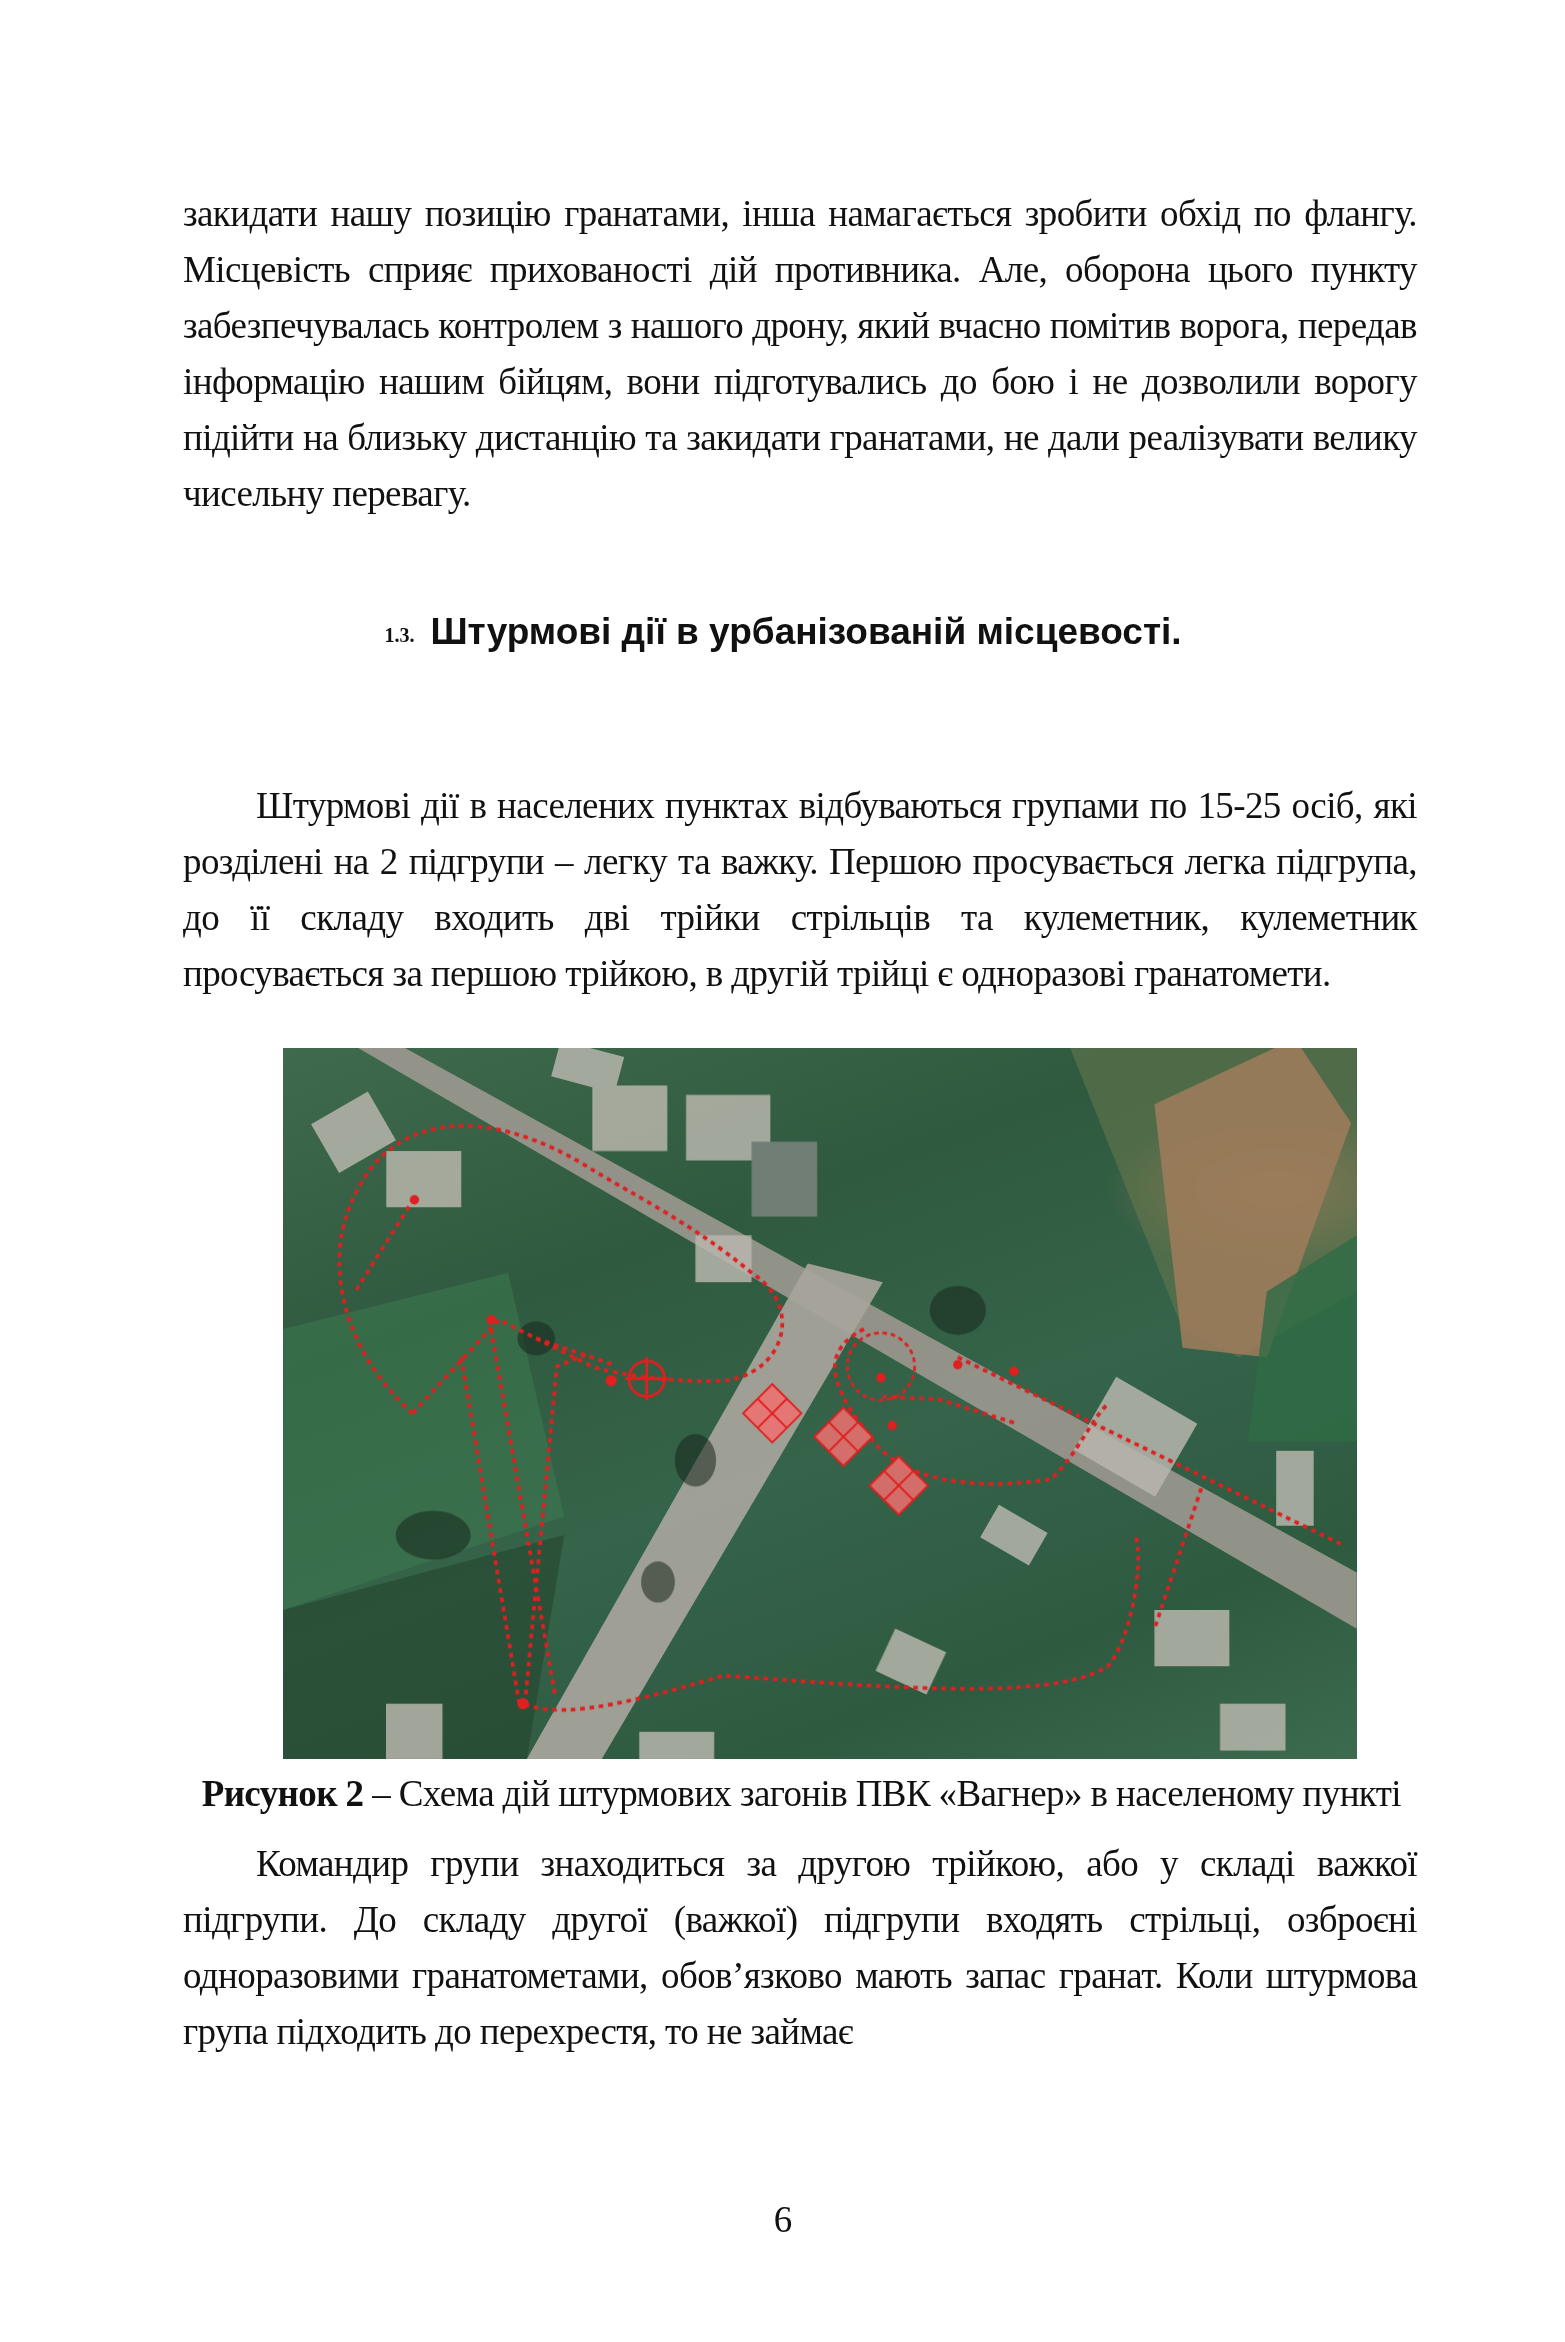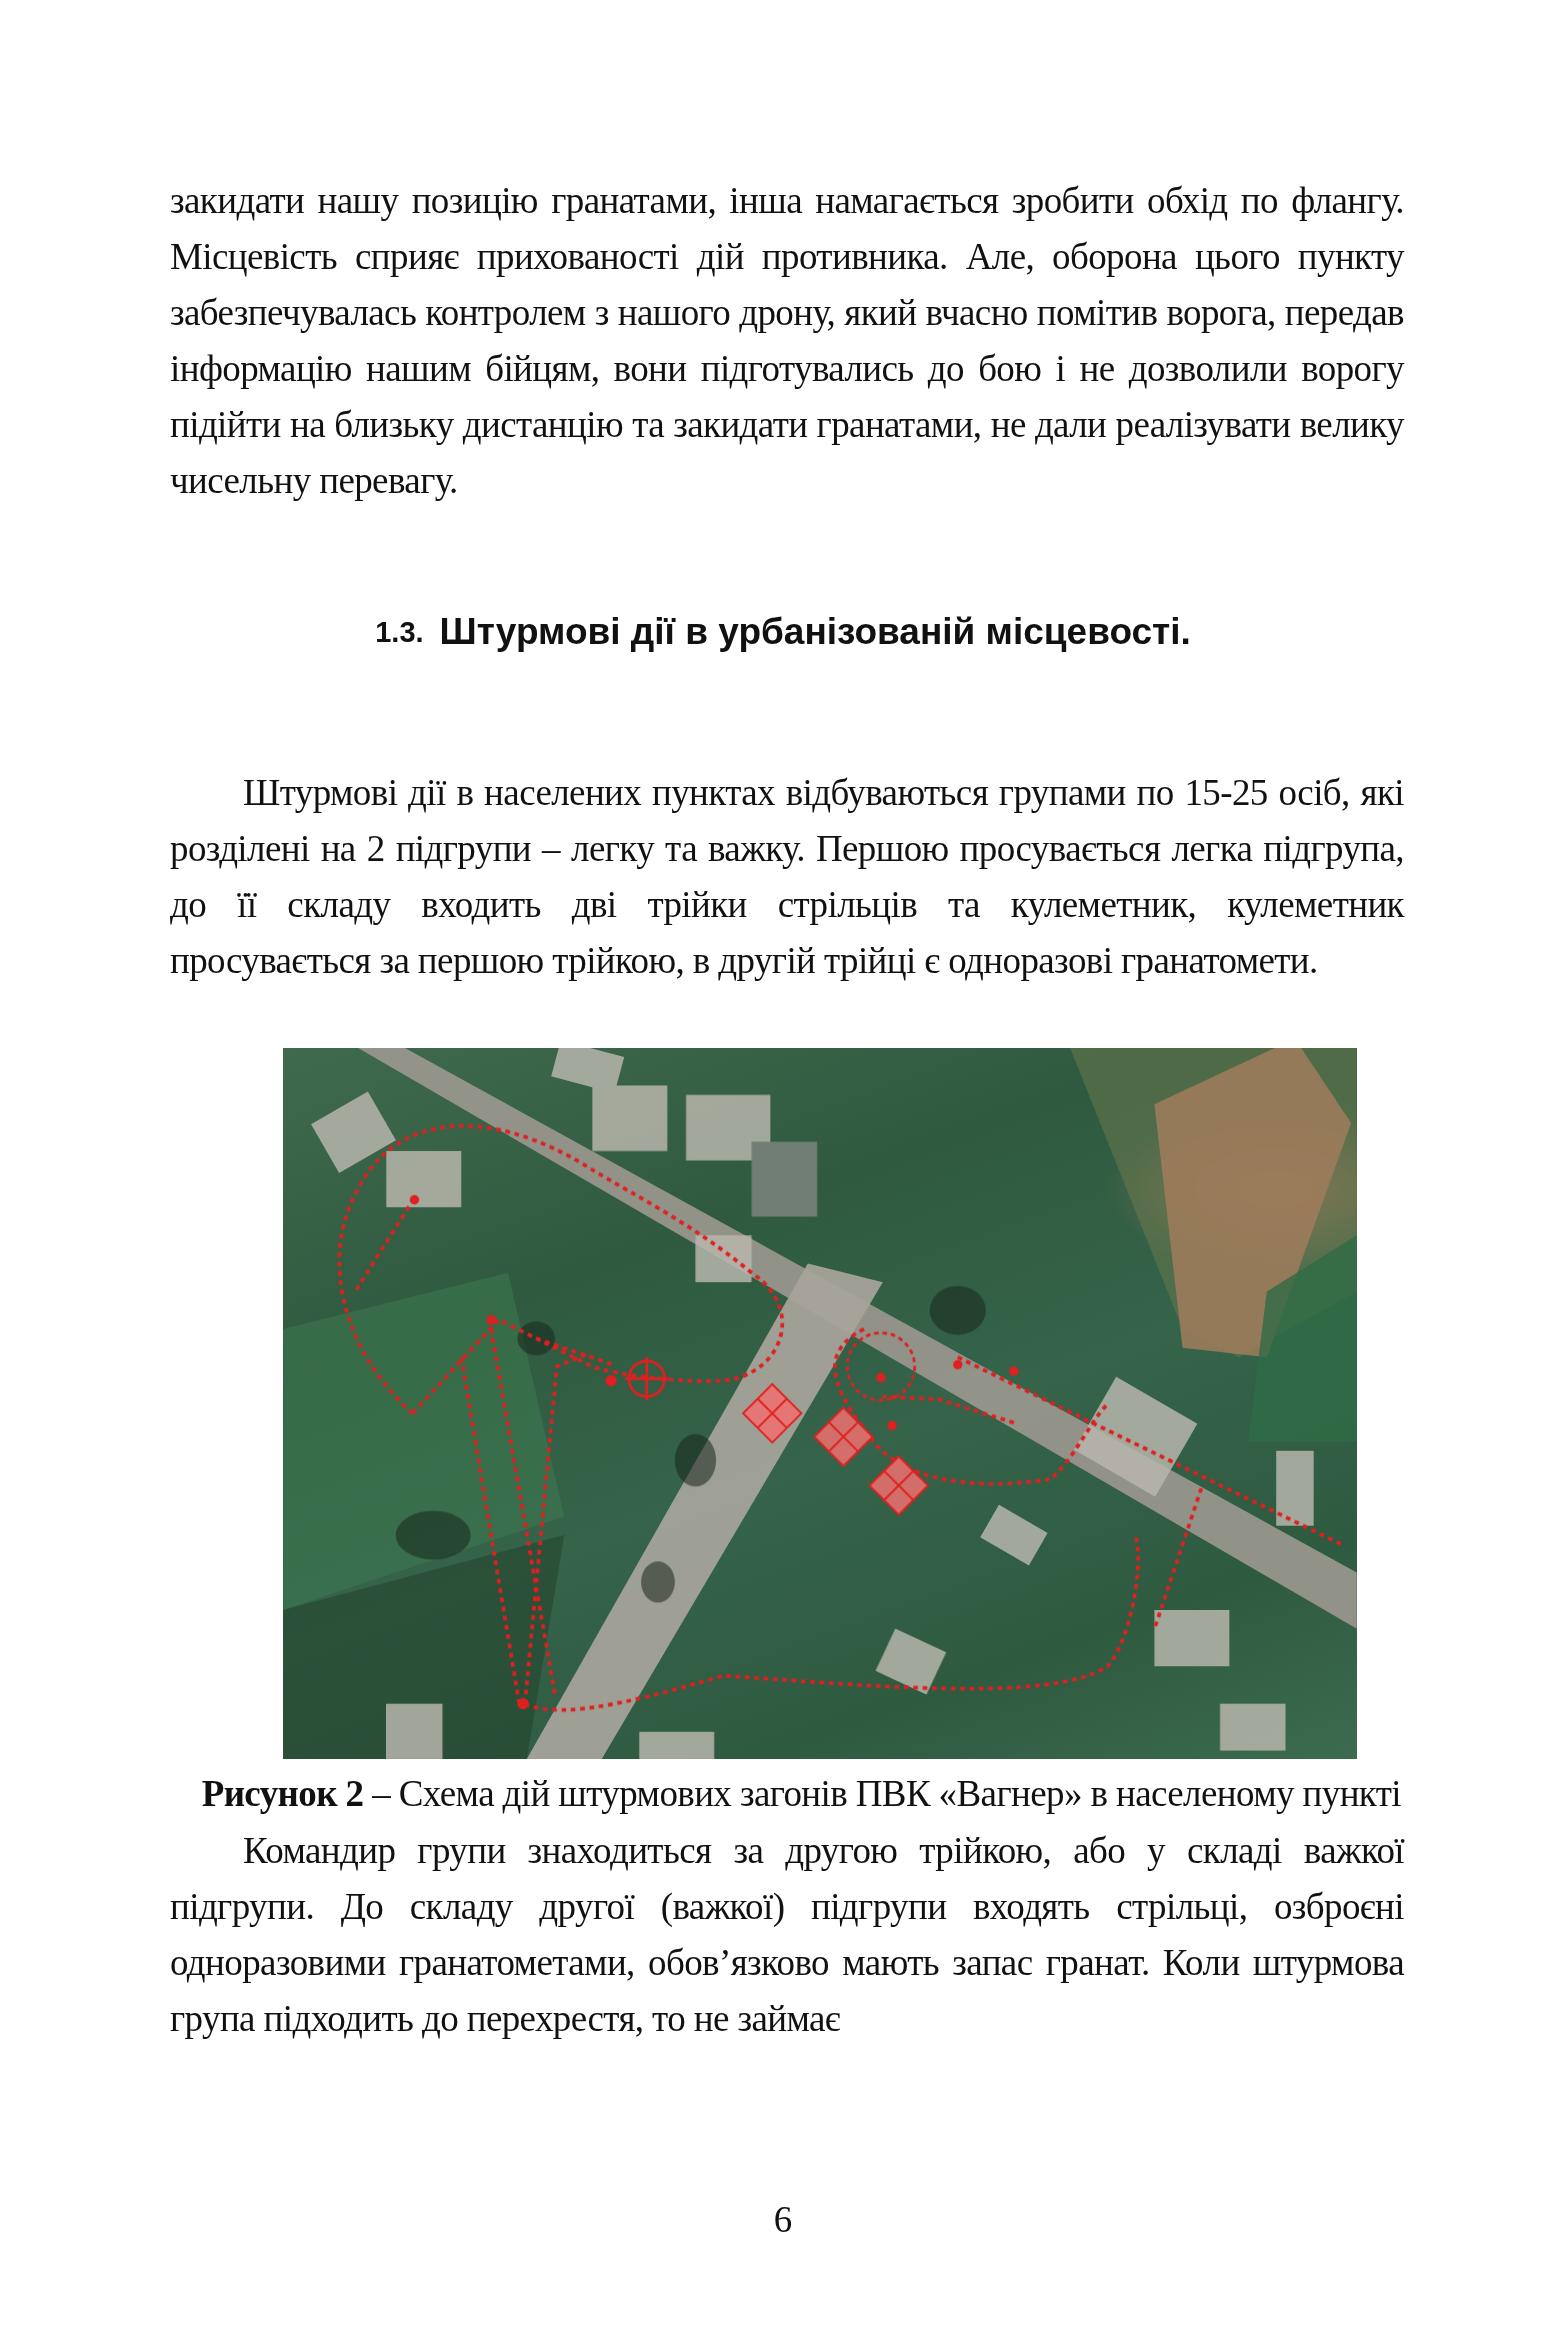--- a/index.html
+++ b/index.html
@@ -5,35 +5,35 @@
   html, body { margin: 0; padding: 0; background: #ffffff; }
   body {
     width: 1566px; height: 2342px; position: relative; overflow: hidden;
     font-family: "Liberation Serif", "DejaVu Serif", serif;
     color: #111111;
   }
   .para {
     position: absolute; left: 167px; width: 1234px;
     font-size: 37px; line-height: 56px;
     text-align: justify; text-align-last: left;
-    margin: 3px;
+    margin: 16px;
     letter-spacing: -0.6px;
   }
   .para .indent { display: inline-block; width: 73px; }
   #p1 { top: 170px; }
   #p2 { top: 762px; }
   #p3 { top: 1820px; }
 
   .heading {
     position: absolute; top: 611px; left: 0; width: 1566px;
     text-align: center; margin: 0;
   }
   .heading .num {
-    font-family: Liberation Sans, sans-serif; font-weight: bold;
-    font-size: 29px; margin-right: 16px; vertical-align: 1.9px;
+    font-family: Liberation Serif, serif; font-weight: bold;
+    font-size: 20px; margin-right: 16px; vertical-align: 1.9px;
   }
   .heading .title {
     font-family: Liberation Sans, sans-serif; font-weight: bold;
     font-size: 37px;
   }
 
   .figure {
     position: absolute; left: 283px; top: 1048px; width: 1074px; height: 711px;
     overflow: hidden;
     background:

